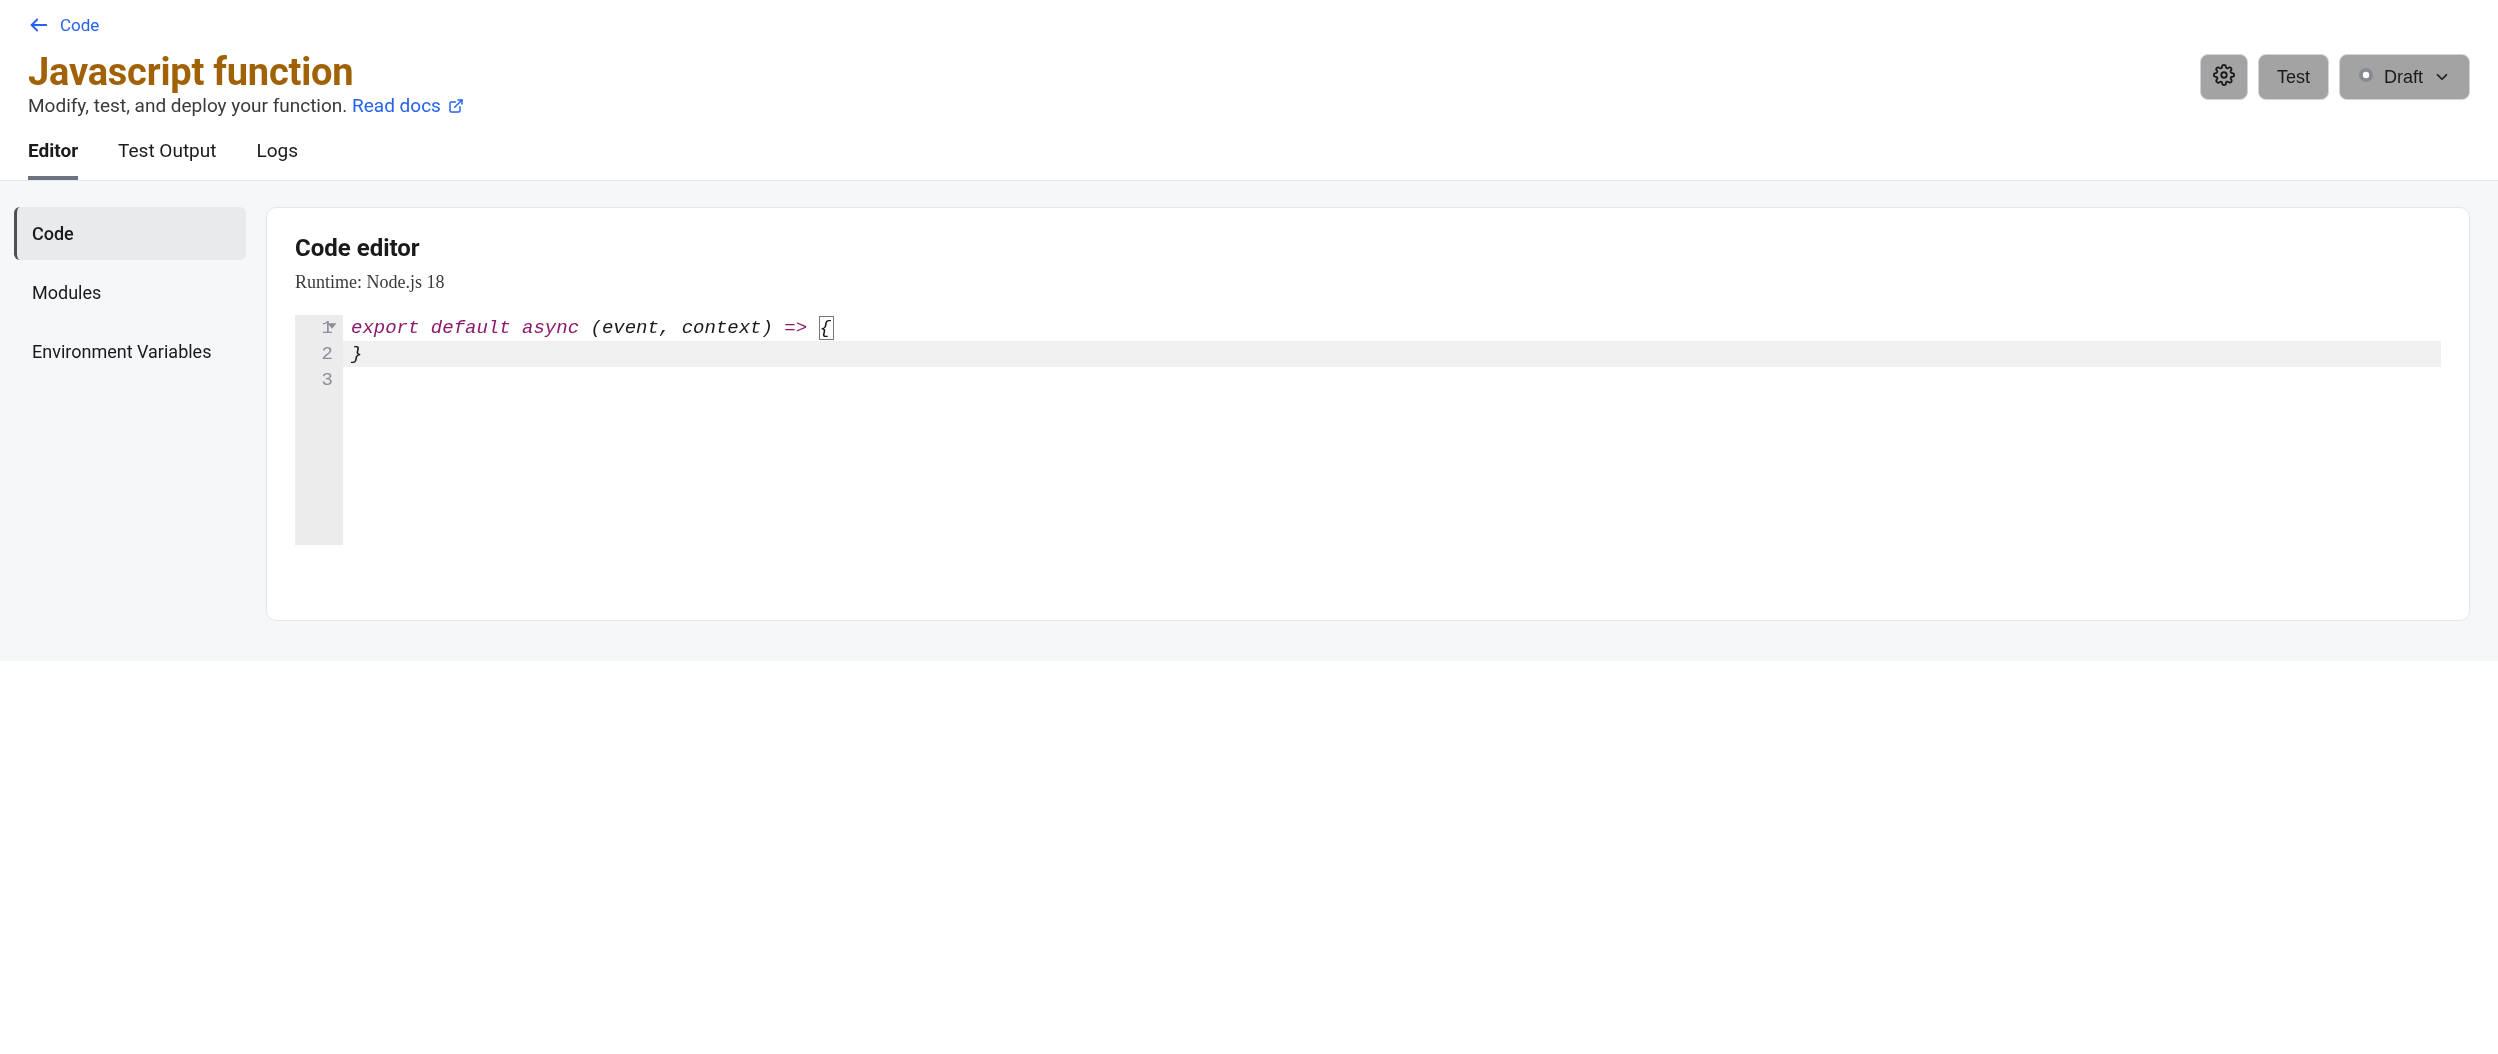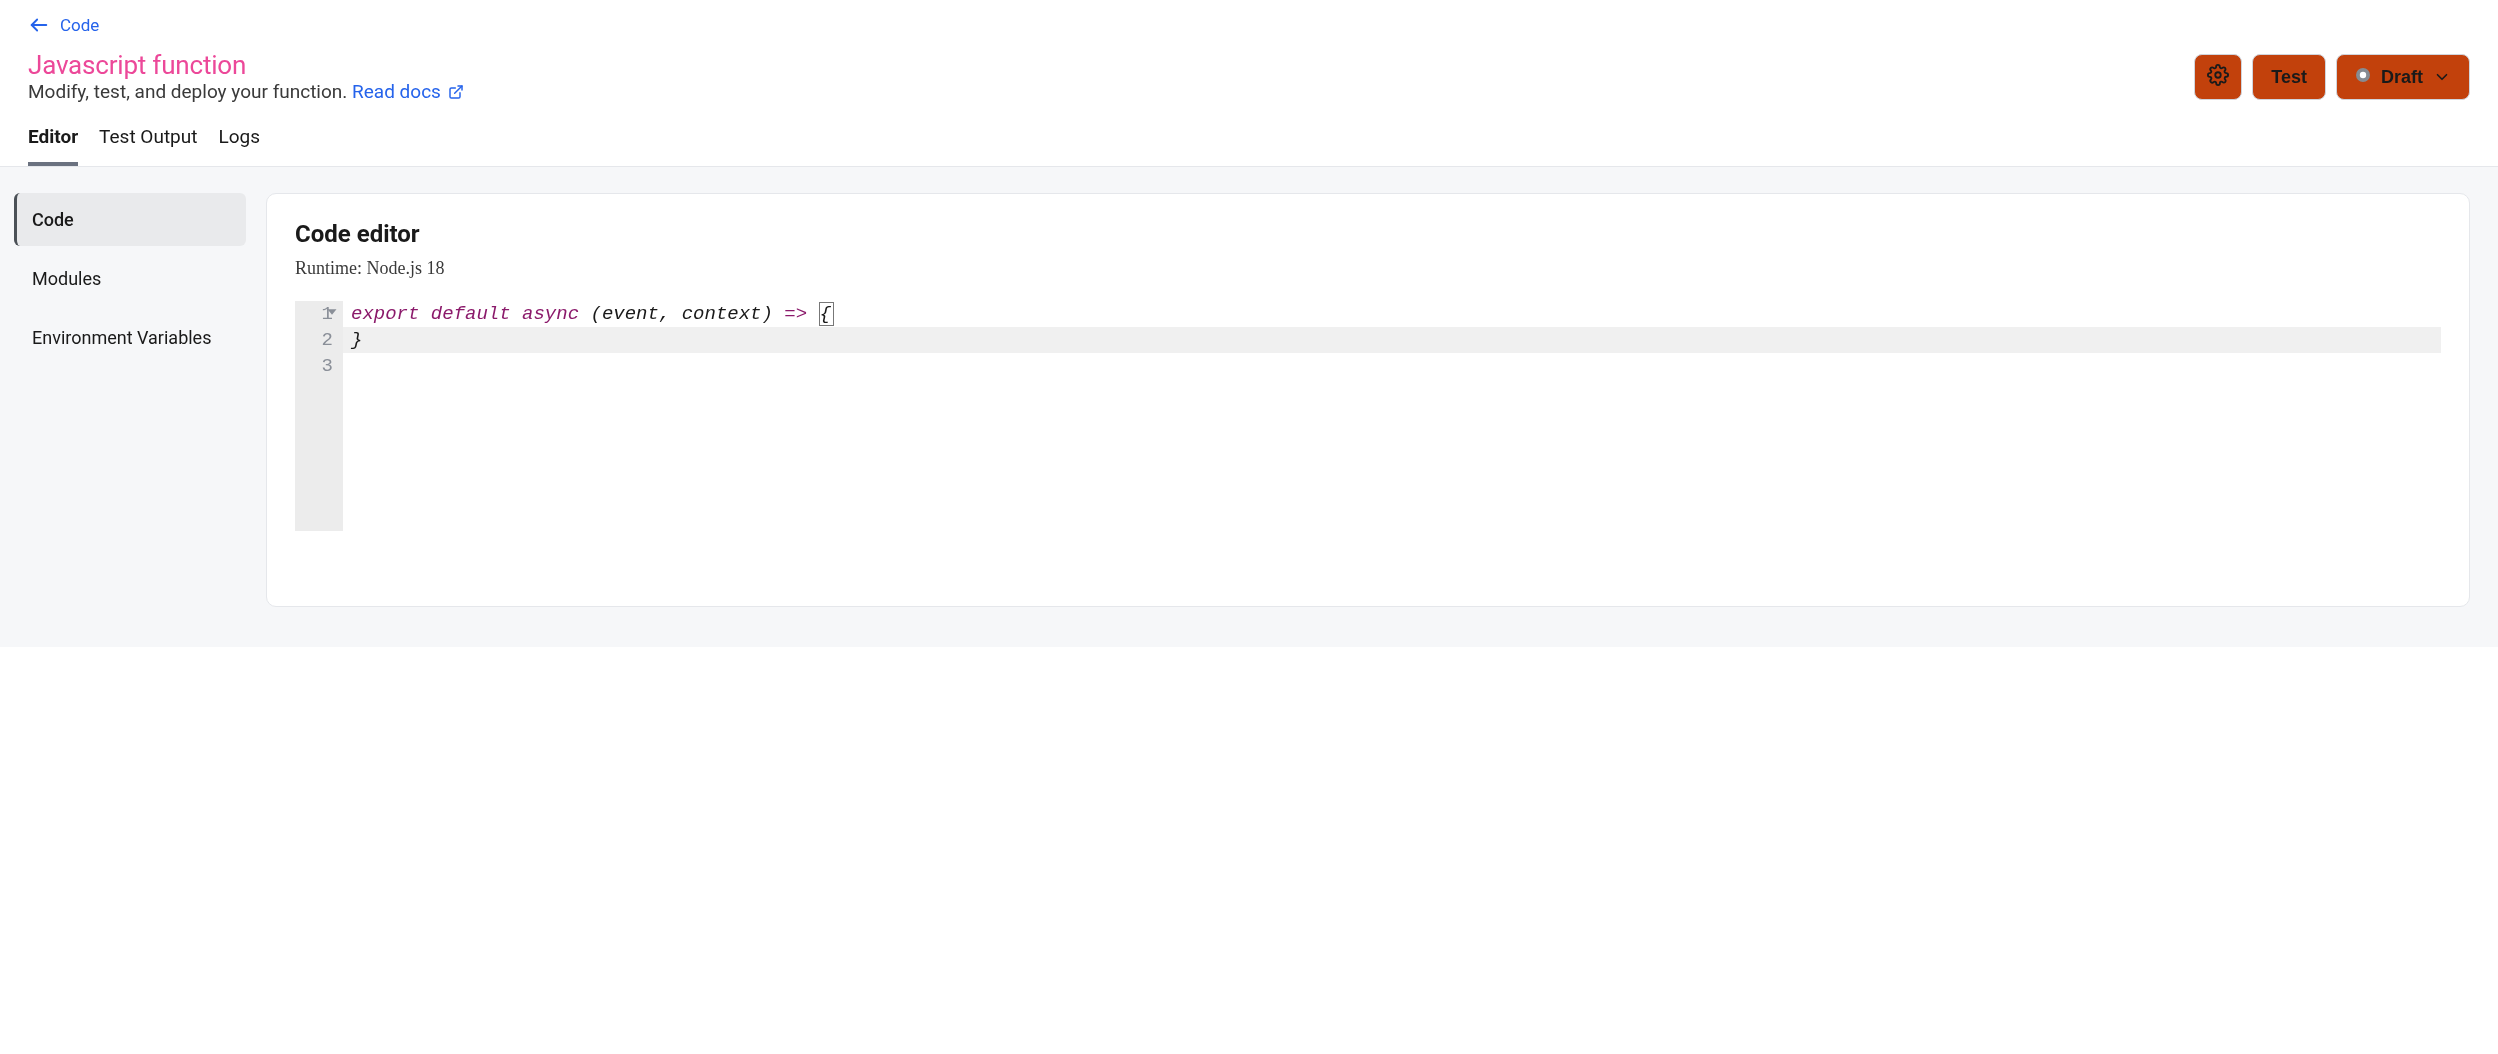--- a/index.html
+++ b/index.html
@@ -29,24 +29,24 @@
   .arrow-left-icon svg { display:block; }
 
   
   .header {
     display: flex;
     align-items: flex-start;
     justify-content: space-between;
     padding: 14px 28px 0 28px;
   }
   .title-block h1 {
-    font-size: 26px;
-    font-weight: 400;
+    font-size: 38px;
+    font-weight: 700;
     letter-spacing: -0.2px;
-    color: #ec4899;
+    color: #a16207;
   }
   .subtitle {
     font-size: 19px;
     color: #3a3a3a;
   }
   .subtitle a {
     color: #2563eb;
     text-decoration: none;
   }
   .ext-icon { display:inline-flex; vertical-align: -2px; margin-left:2px; }
@@ -58,33 +58,33 @@
     padding-top: 4px;
   }
   .btn {
     display: inline-flex;
     align-items: center;
     gap: 10px;
     height: 46px;
     padding: 0 18px;
     border: 1px solid #d0d5dd;
     border-radius: 8px;
-    background: #c2410c;
+    background: #a3a3a3;
     font-size: 18px;
-    font-weight: 700;
+    font-weight: 400;
     color: #1a1a1a;
     cursor: pointer;
   }
   .btn.icon-only { padding: 0 12px; }
   .chevron-down-icon svg { display:block; }
 
   
   .tabs {
     display: flex;
-    gap: 21px;
+    gap: 40px;
     padding: 22px 28px 0 28px;
     border-bottom: 1px solid #e5e7eb;
   }
   .tab {
     padding-bottom: 14px;
     font-size: 19px;
     color: #1a1a1a;
     cursor: pointer;
     border-bottom: 4px solid transparent;
   }

